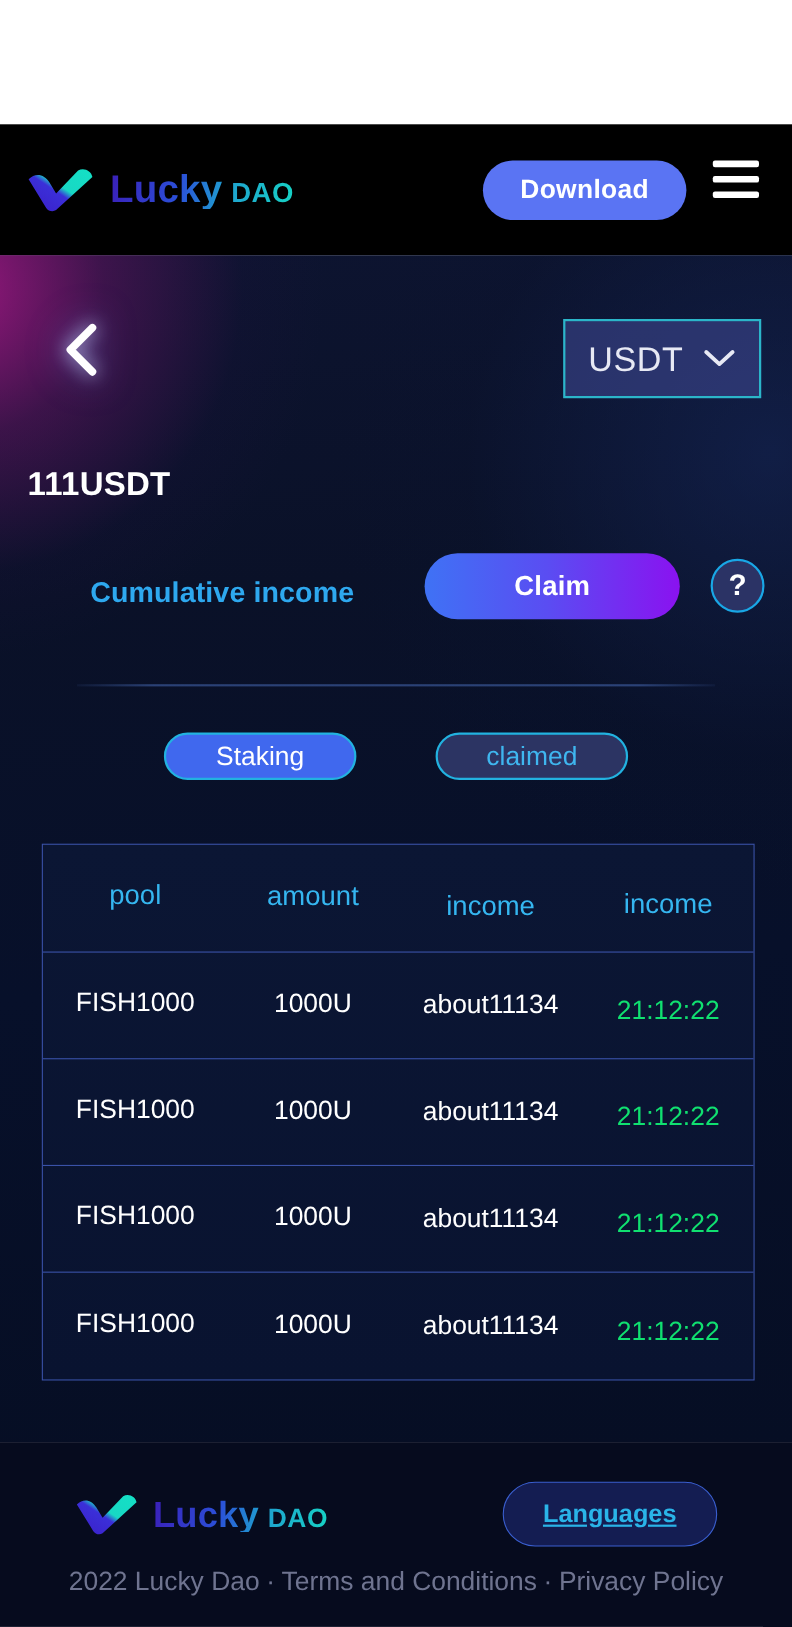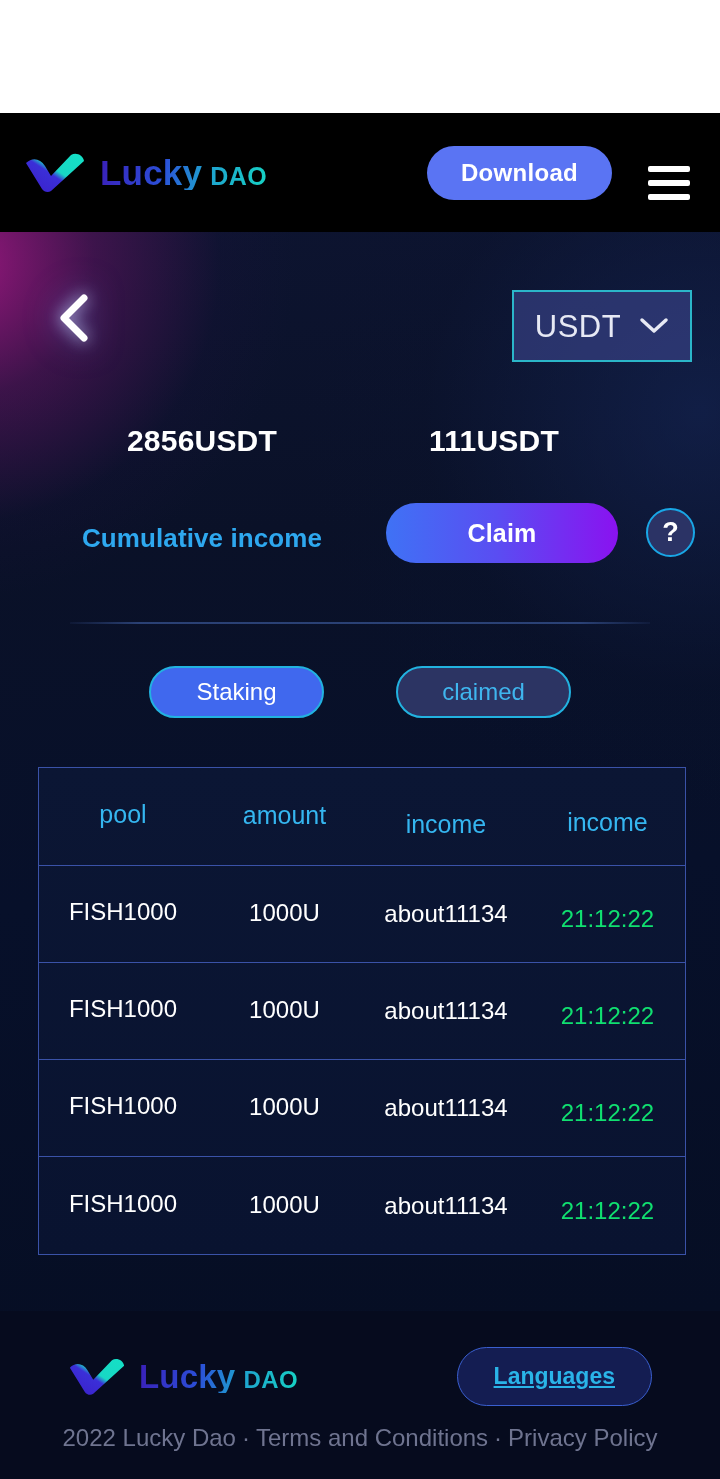--- a/index.html
+++ b/index.html
@@ -70,22 +70,22 @@
   }
   .brand-text .b-dao {
     font-size: 25px;
     font-weight: 700;
     letter-spacing: 0.5px;
   }
 
   .header-right {
     margin-left: auto;
     display: flex;
-    align-items: flex-end;
-    gap: 36px;
+    align-items: flex-start;
+    gap: 24px;
   }
 
   .download-btn {
     background: #5a74f3;
     color: #ffffff;
     border: none;
     border-radius: 999px;
     padding: 15px 34px;
     font-size: 24px;
     font-weight: 700;
@@ -231,21 +231,21 @@
   
   .tabs {
     position: absolute;
     left: 0; top: 666px;
     width: 720px;
     display: flex;
     justify-content: center;
     gap: 72px;
   }
   .tab {
-    width: 175px; height: 52px;
+    width: 175px; height: 43px;
     border-radius: 999px;
     box-sizing: border-box;
     border: 2px solid #22b2e0;
     display: flex;
     align-items: center;
     justify-content: center;
     font-size: 24px;
     font-weight: 400;
     cursor: pointer;
     font-family: "Liberation Sans", sans-serif;
@@ -417,21 +417,20 @@
   <div class="token-select">
     <span class="tok-label">USDT</span>
     <span class="caret">
       <svg width="30" height="18" viewBox="0 0 30 18">
         <polyline points="3,3 15,14 27,3" fill="none" stroke="#e7e9f4" stroke-width="3.5" stroke-linecap="round" stroke-linejoin="round"></polyline>
       </svg>
     </span>
   </div>
 
   <div class="amounts">
-    <div class="amount-cell left">2856USDT</div>
     <div class="amount-cell right">111USDT</div>
   </div>
 
   <div class="cumulative-label">Cumulative income</div>
 
   <button class="claim-btn">Claim</button>
 
   <button class="help-btn">?</button>
 
   <div class="divider"></div>

